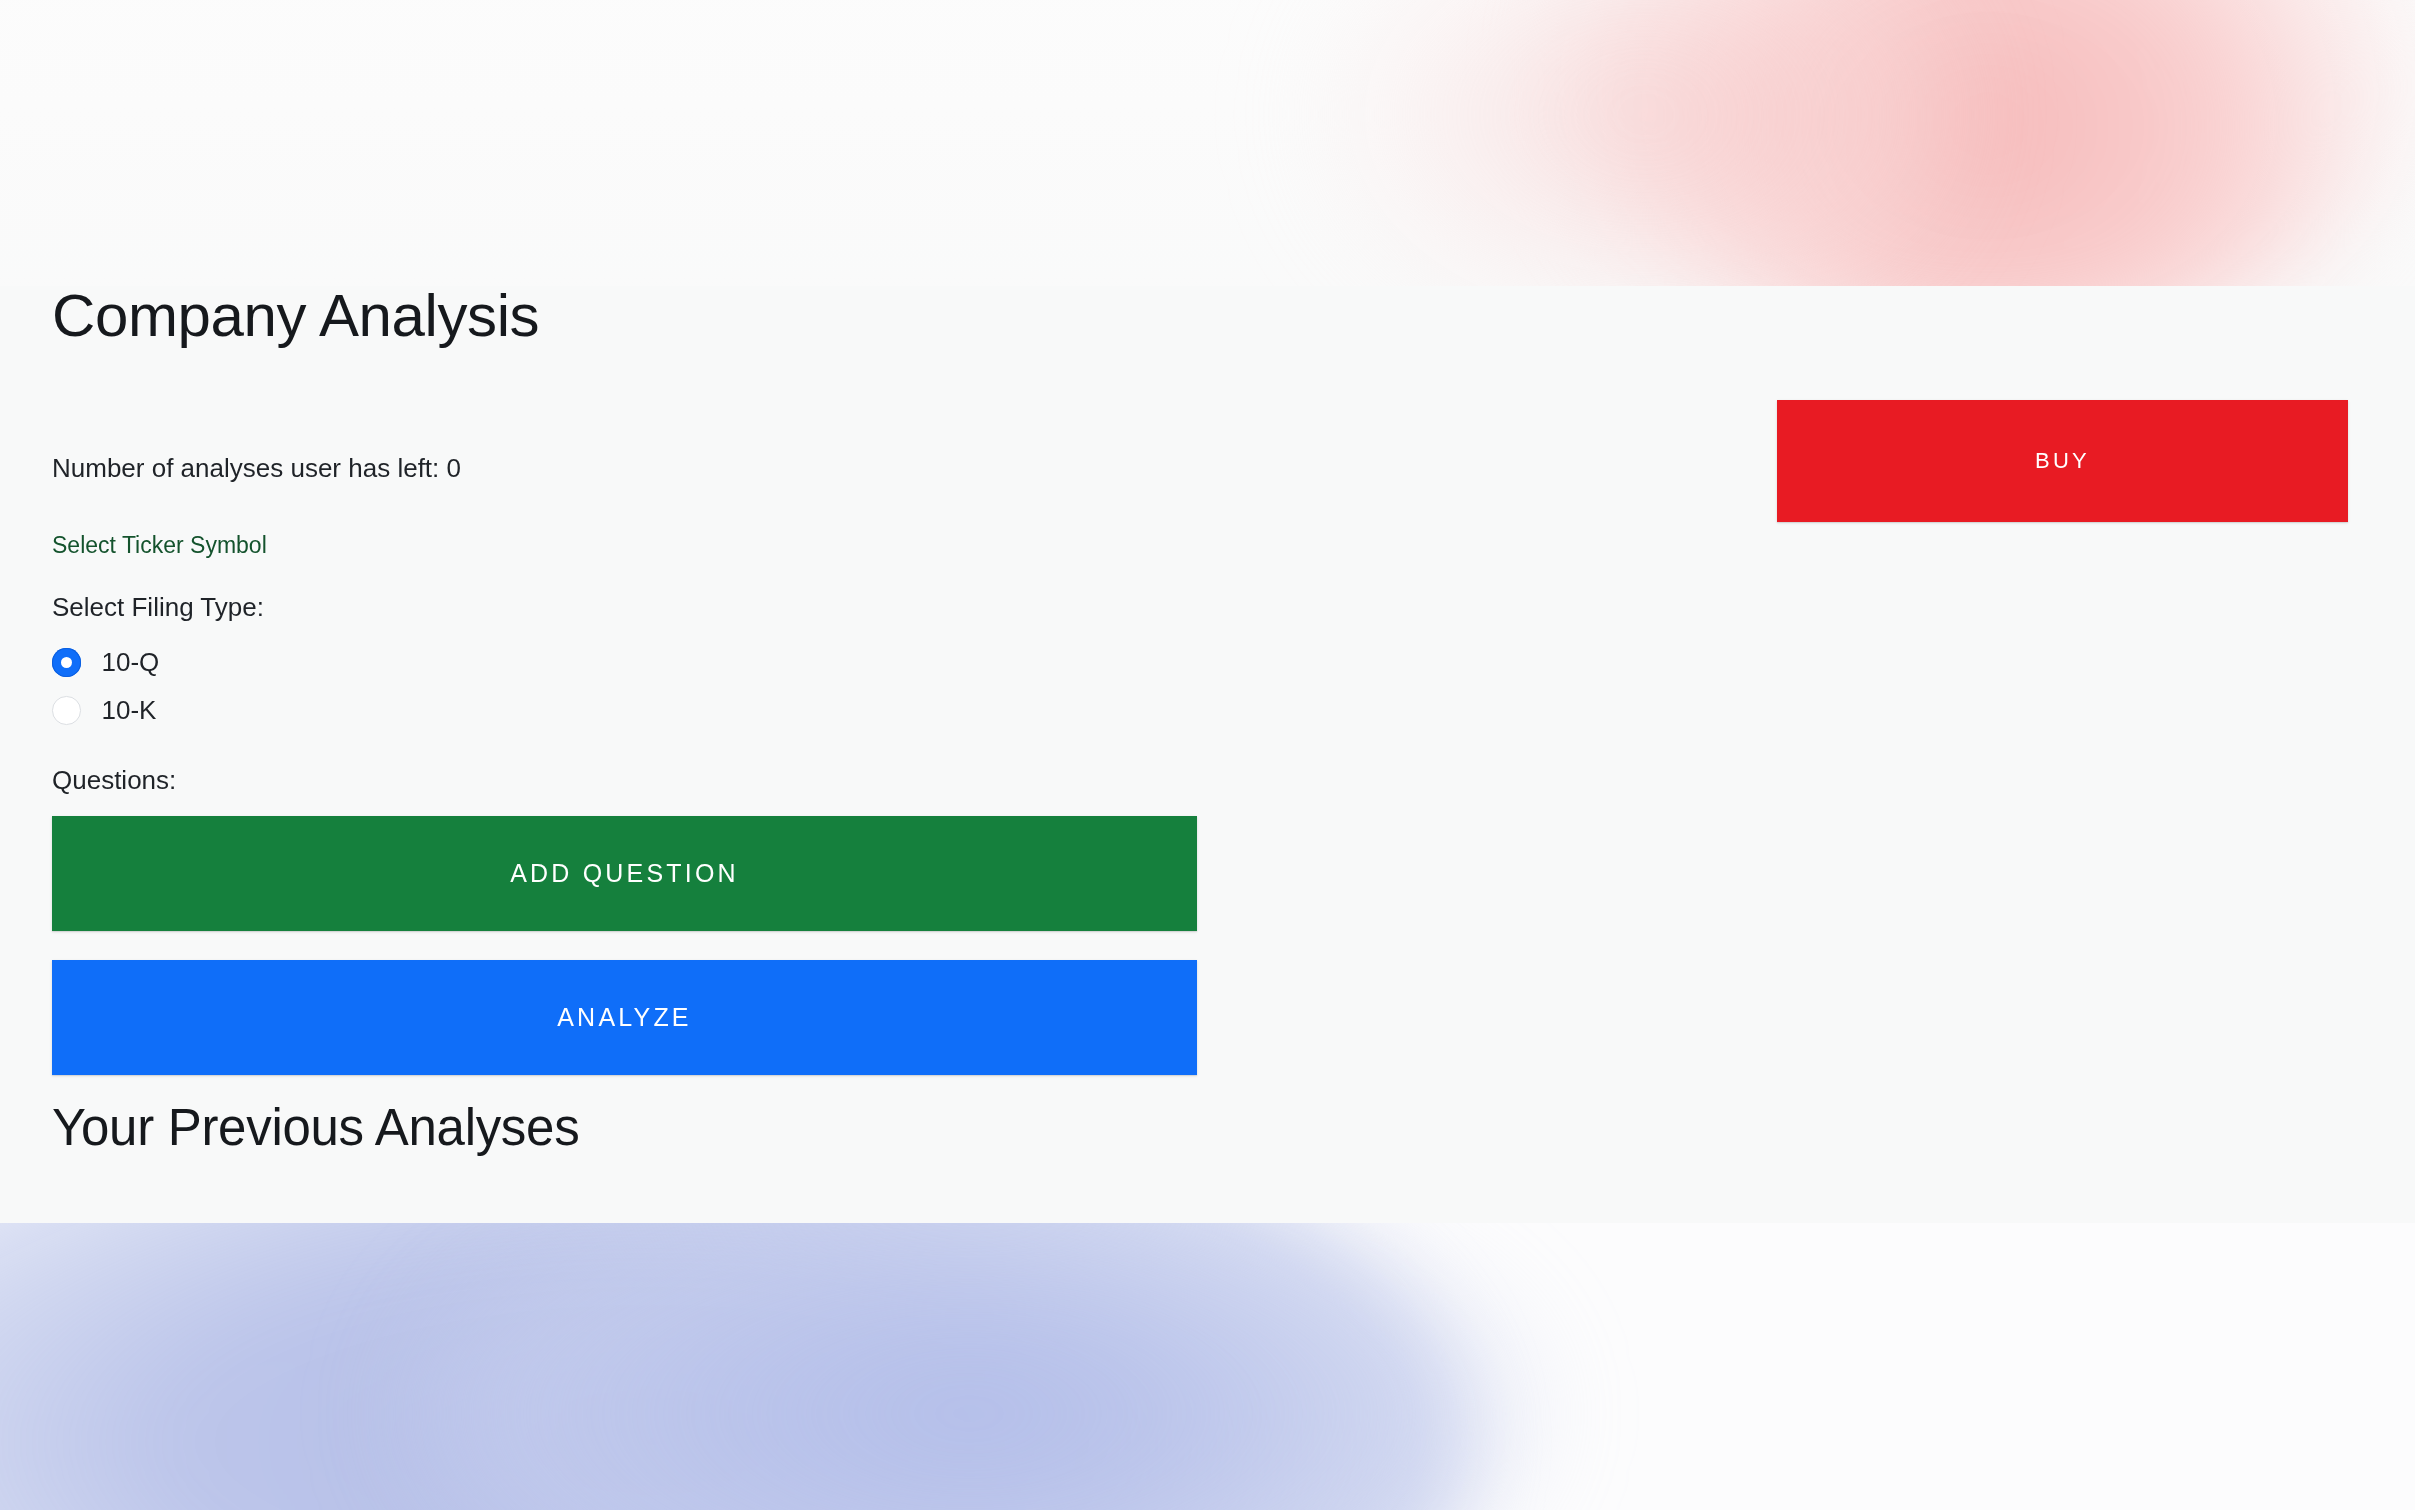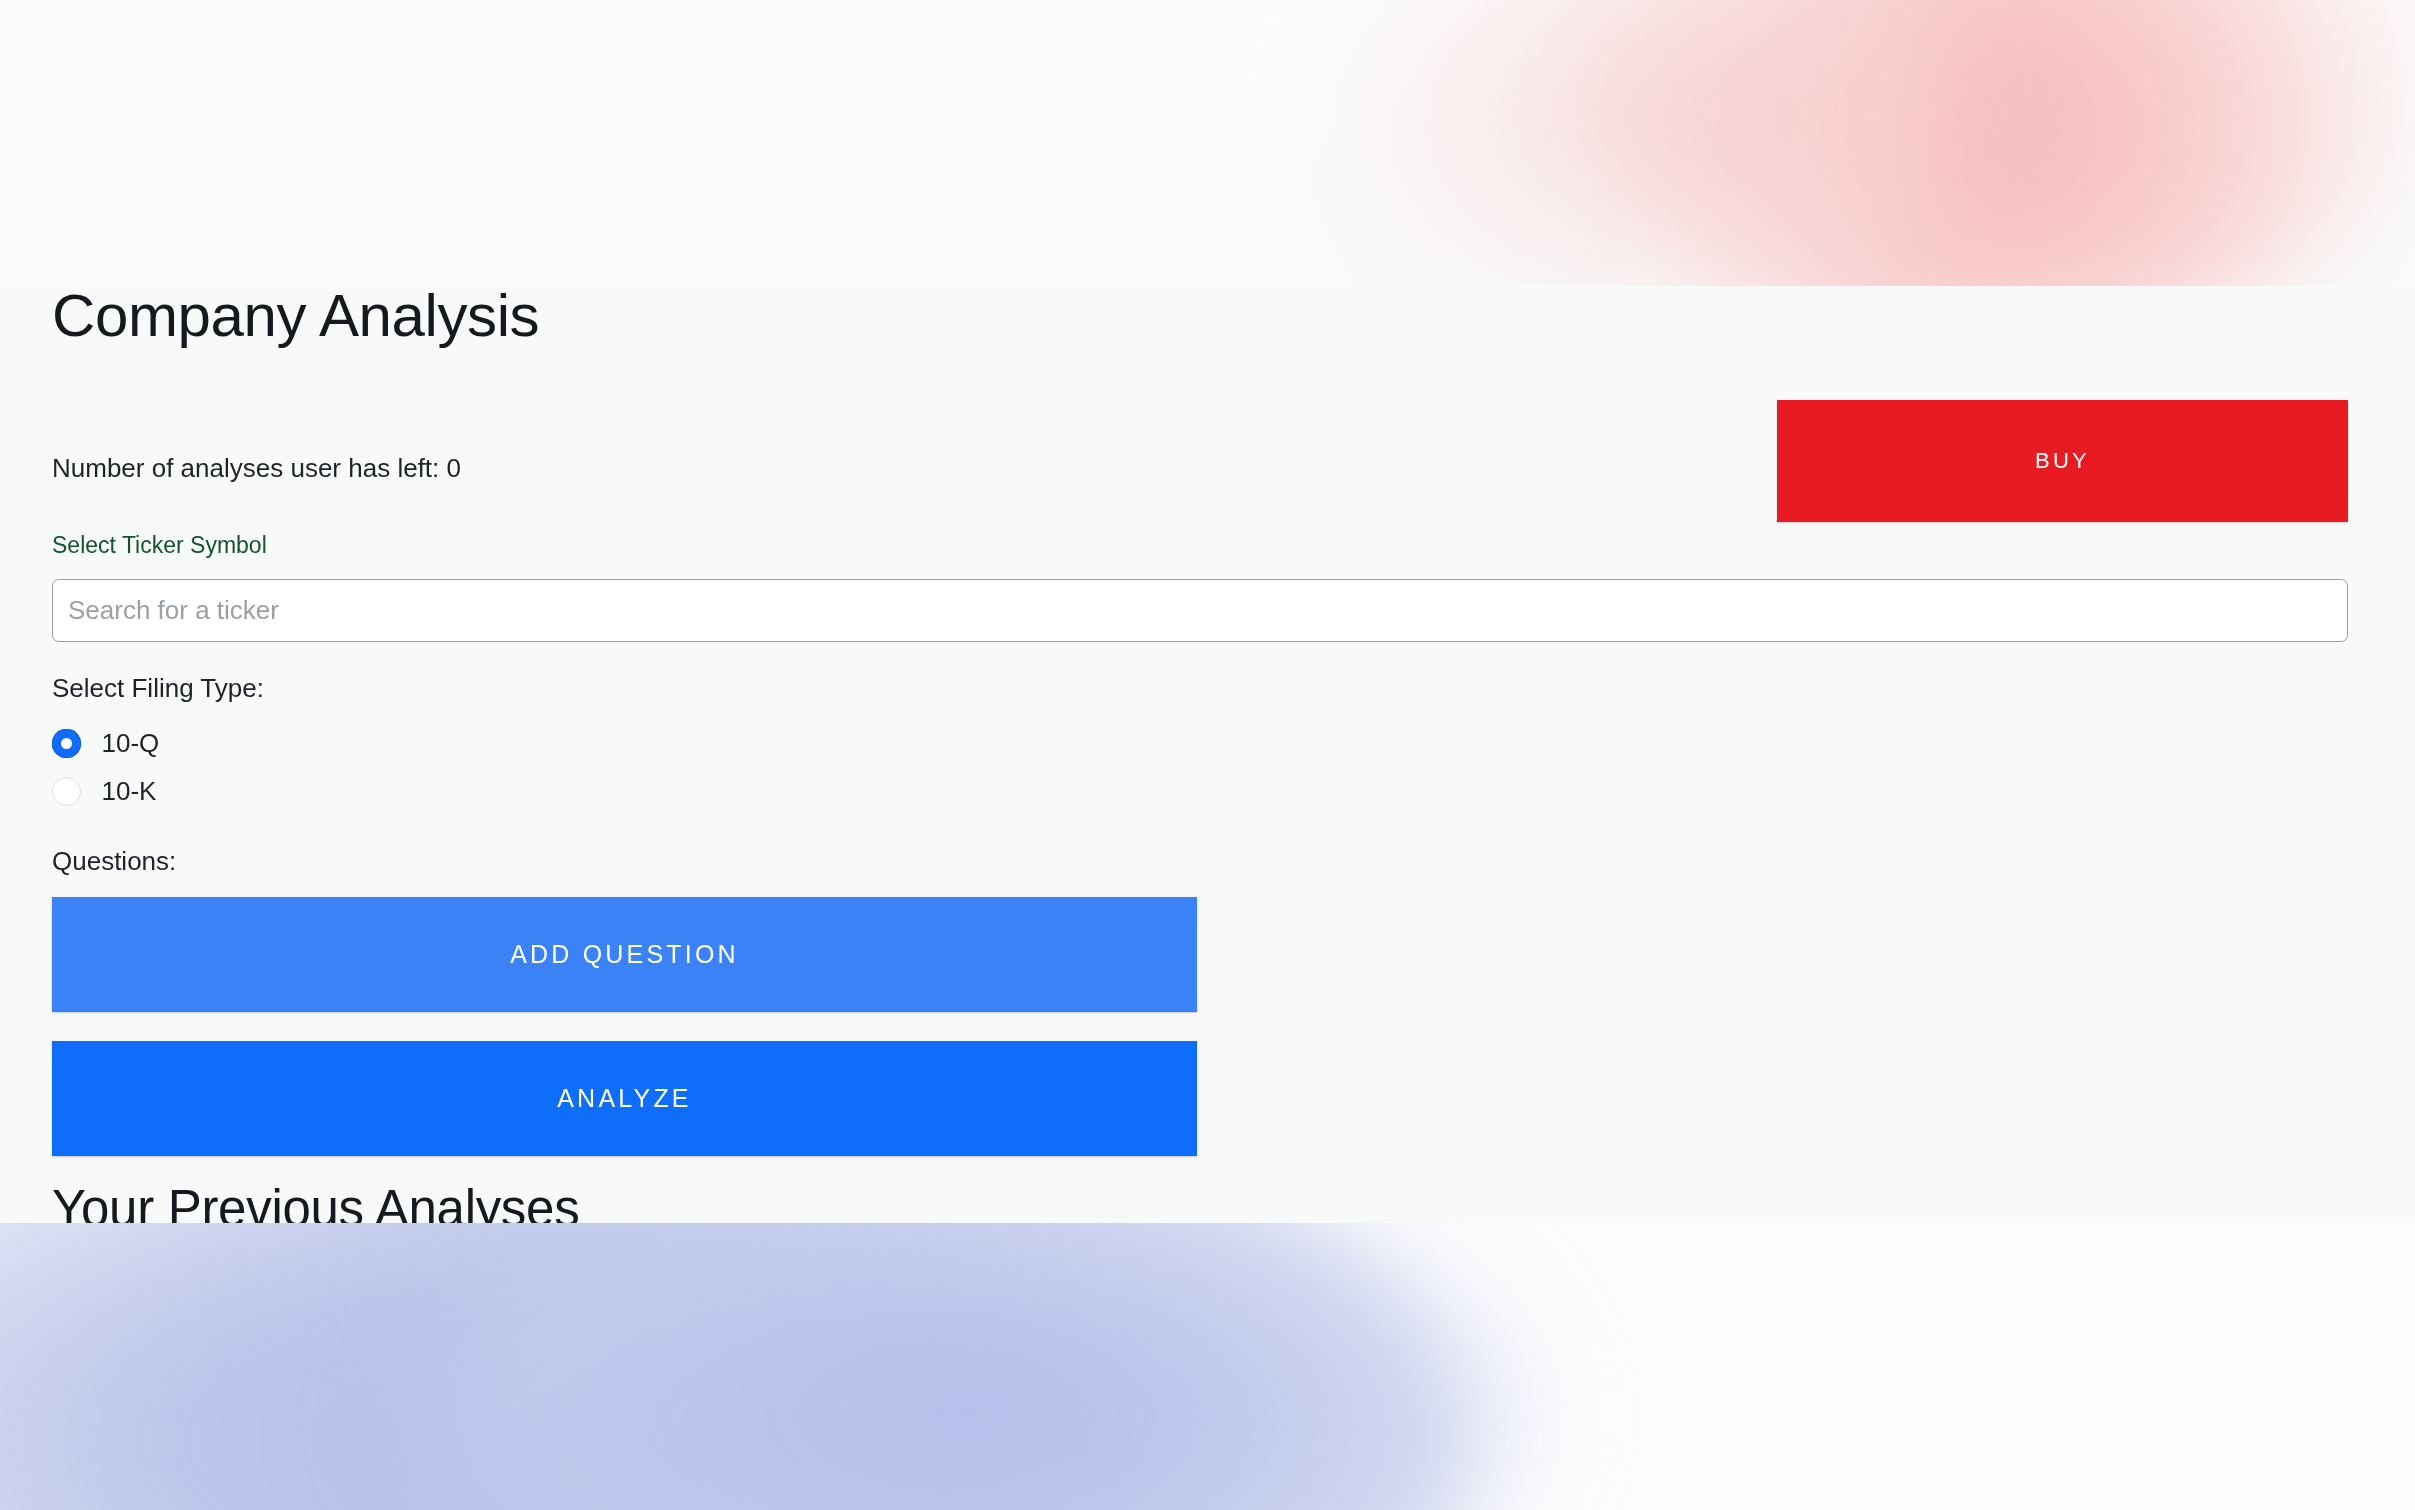--- a/index.html
+++ b/index.html
@@ -240,21 +240,21 @@
     border: none;
     color: #ffffff;
     font-family: "Liberation Sans", sans-serif;
     font-size: 25px;
     font-weight: 500;
     letter-spacing: 3.2px;
     cursor: pointer;
     box-shadow: 0 1px 2.9px rgba(0,0,0,0.10), 0 1px 1px rgba(0,0,0,0.08);
   }
   .add-question-button {
-    background: #3b82f6;
+    background: #15803d;
     margin-top: 18px;
   }
   .analyze-button {
     background: #0f6ef9;
     margin-top: 28.5px;
   }
 
   .section-heading {
     font-size: 51px;
     font-weight: 400;
@@ -272,21 +272,20 @@
 
     <h1 class="page-title">Company Analysis</h1>
 
     <div class="quota-row">
       <div class="quota-text">Number of analyses user has left: 0</div>
       <button class="buy-button">BUY</button>
     </div>
 
     <label class="field-label">Select Ticker Symbol</label>
 
-    <input class="ticker-input" type="text" placeholder="Search for a ticker" style="">
 
     <label class="filing-label">Select Filing Type:</label>
 
     <div class="radio-group">
       <div class="radio-row">
         <span class="radio-mark on"></span>
         <span class="radio-text">10-Q</span>
       </div>
       <div class="radio-row">
         <span class="radio-mark off"></span>

